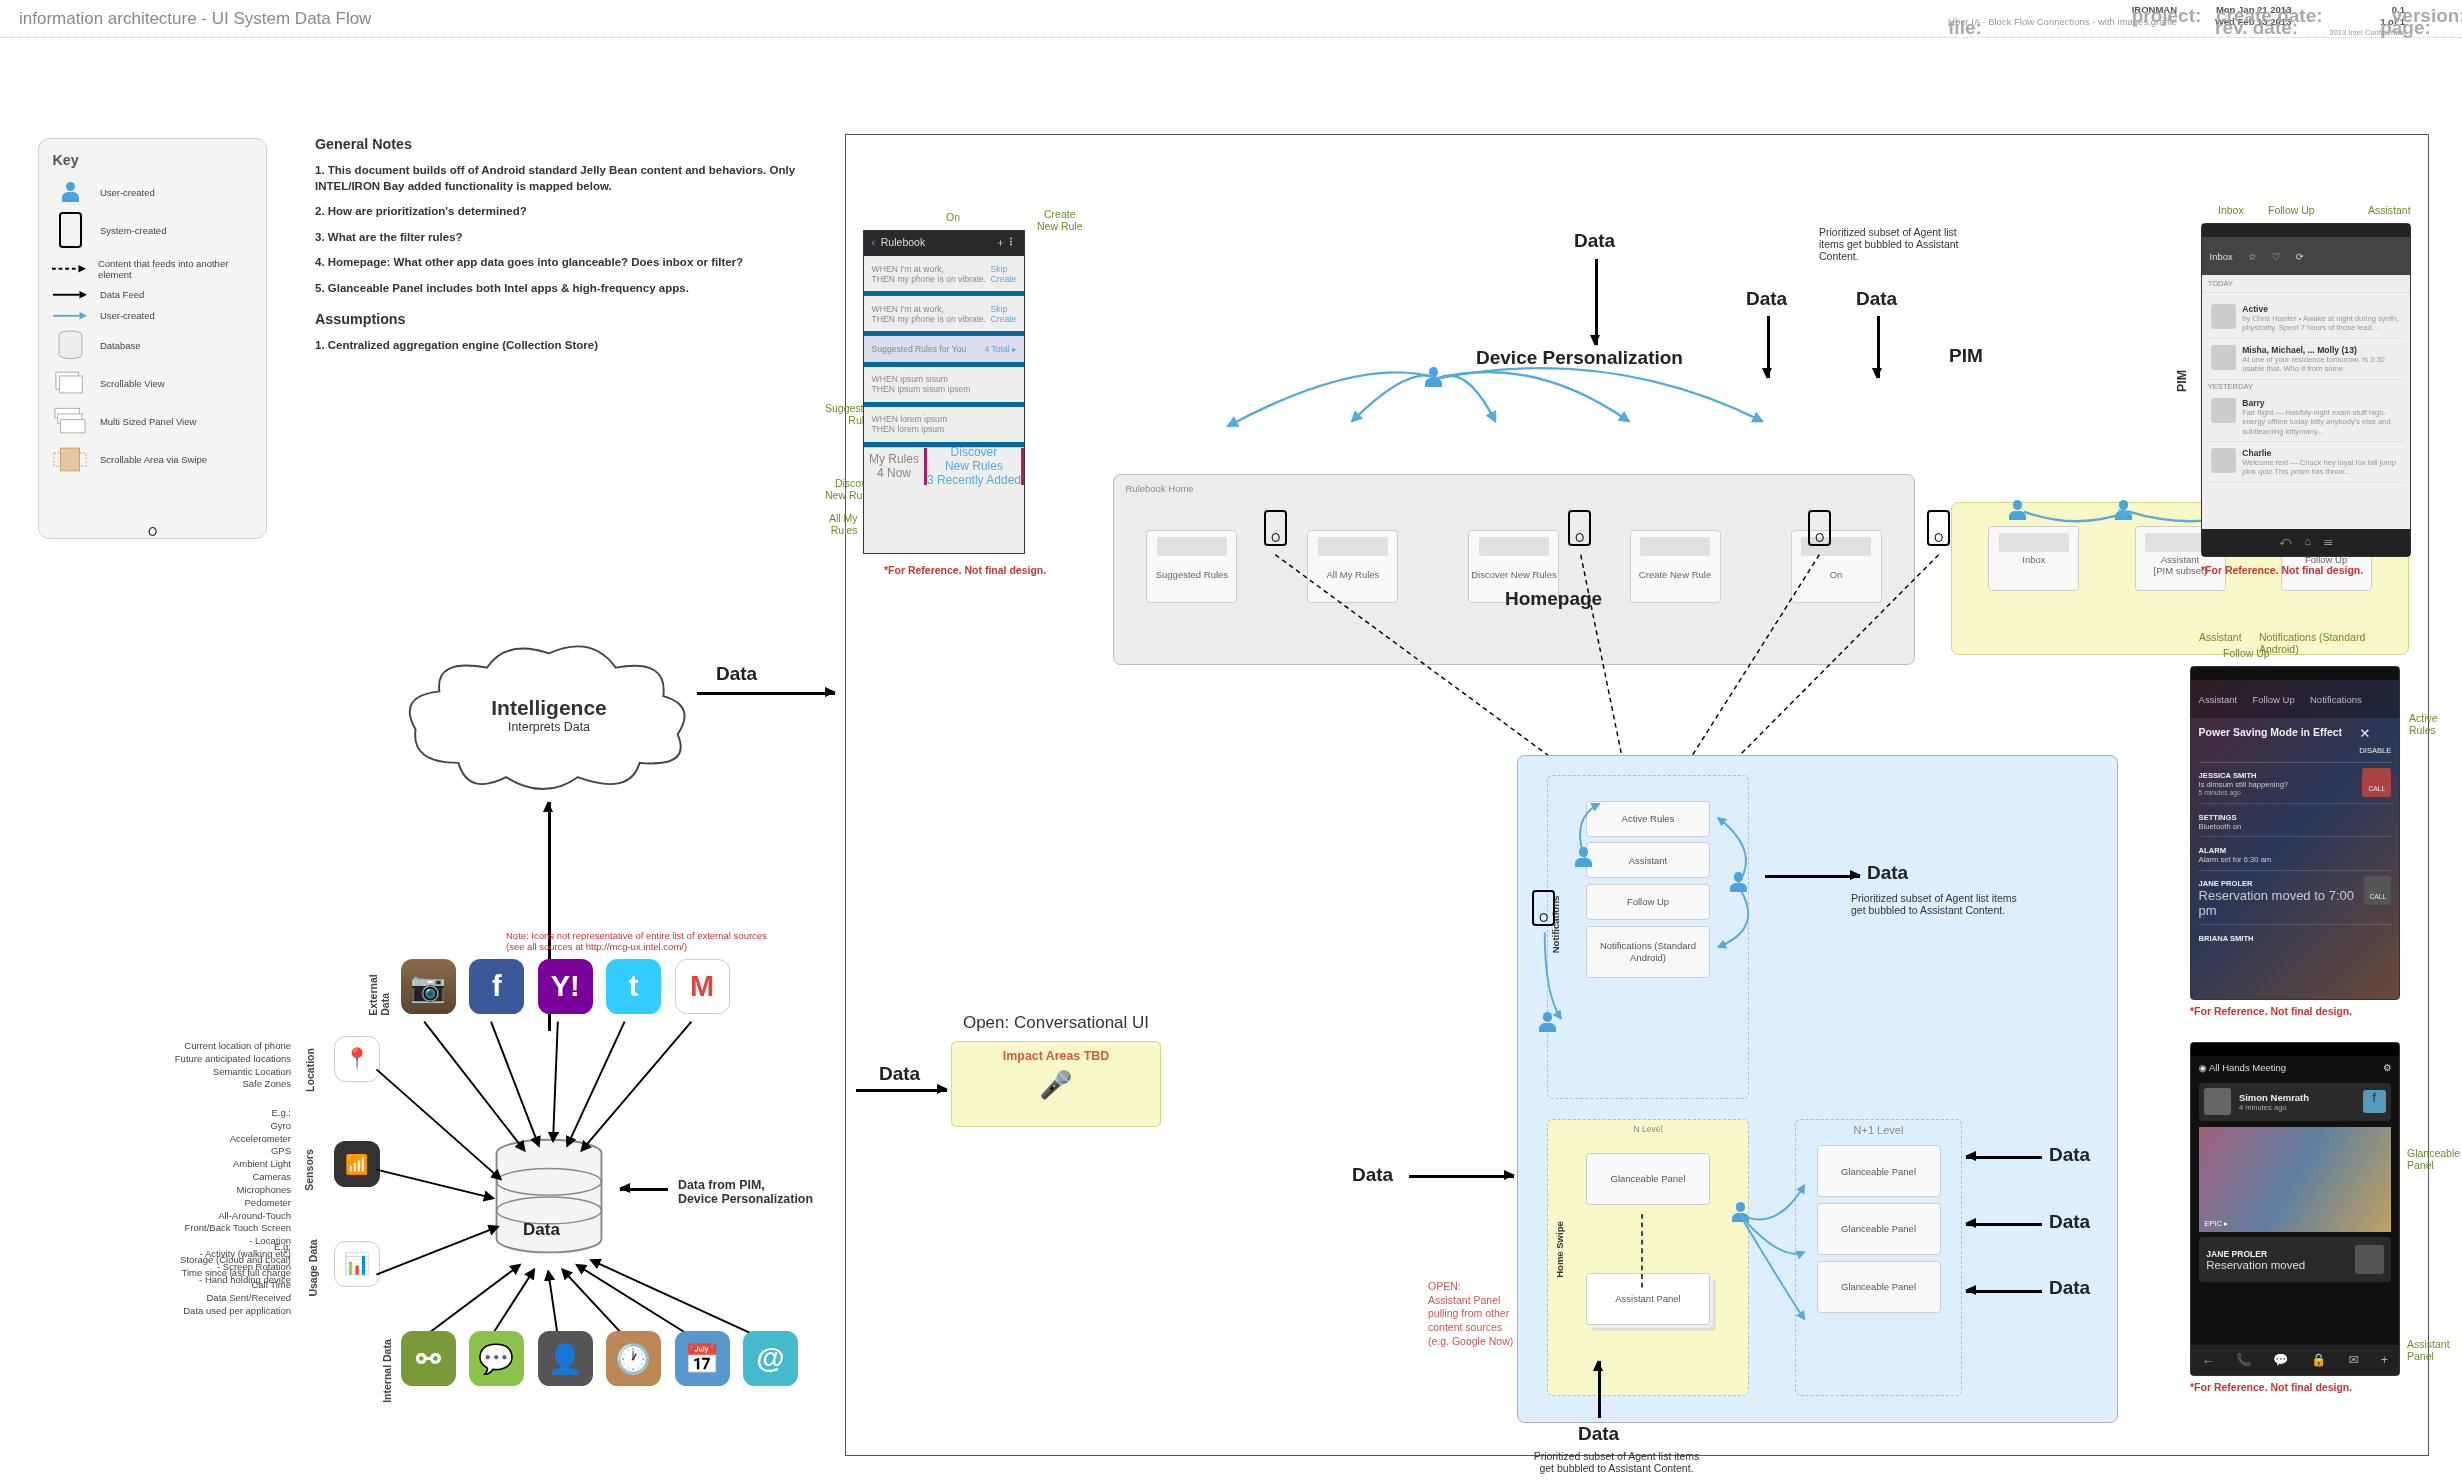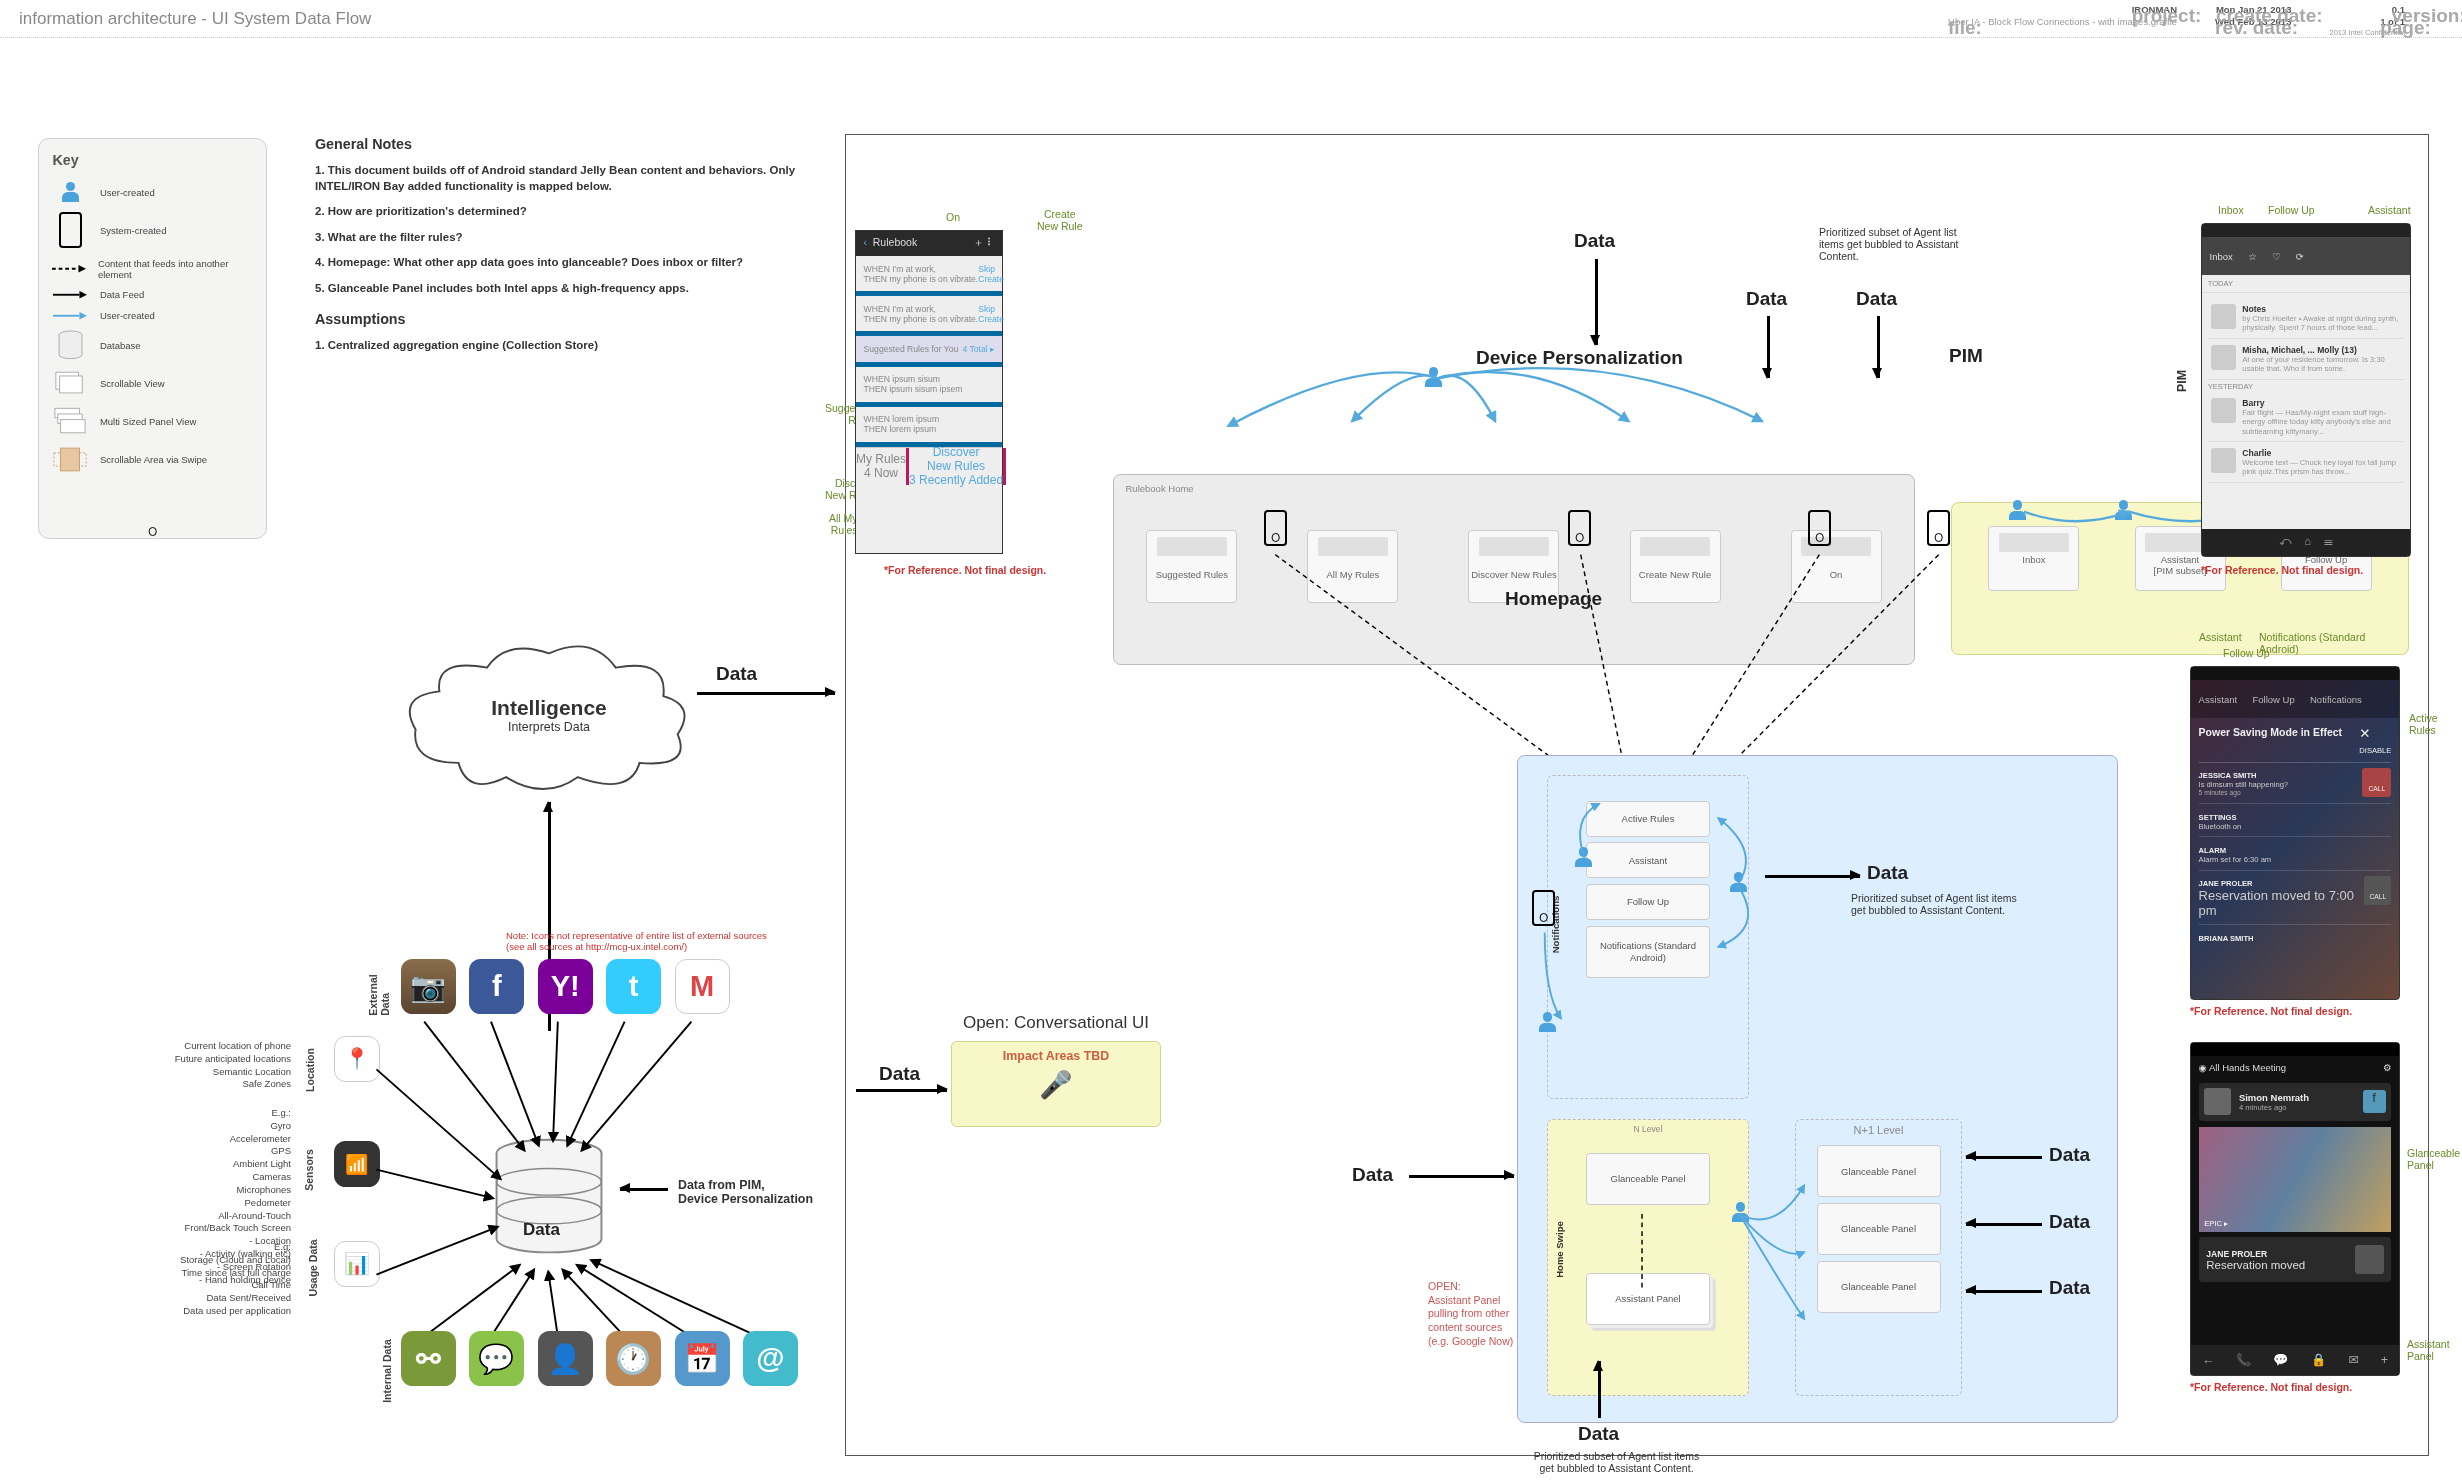--- a/index.html
+++ b/index.html
@@ -59,21 +59,21 @@
 .phone-mock{position:absolute;width:210px;height:334px;background:#1a1a1a;border:1.9px solid #333;border-radius:3.8px}
 .phone-mock.light{background:#eee}
 .phone-mock .bar{height:38px;background:#2a2a2a;display:flex;align-items:center;padding:0 7.6px;gap:15.3px;font-size:9.5px;color:#bbb}
 .phone-mock.light .bar{background:#444;color:#ddd}
 .arrow-h{position:absolute;height:2.9px;background:#000}
 .arrow-h::after{content:"";position:absolute;right:-1px;top:-4.8px;border-left:11.5px solid #000;border-top:5.7px solid transparent;border-bottom:5.7px solid transparent}
 .arrow-h.left::after{right:auto;left:-1px;border-left:none;border-right:11.5px solid #000}
 .arrow-v{position:absolute;width:2.9px;background:#000}
 .arrow-v::after{content:"";position:absolute;bottom:-1px;left:-4.8px;border-top:11.5px solid #000;border-left:5.7px solid transparent;border-right:5.7px solid transparent}
 .arrow-v.up::after{bottom:auto;top:-1px;border-top:none;border-bottom:11.5px solid #000}
-.rule-mock{position:absolute;left:9px;top:95px;width:148px;height:324px;background:#eee;border:1.9px solid #333}
+.rule-mock{position:absolute;left:17px;top:95px;width:162px;height:324px;background:#eee;border:1.9px solid #333}
 .rule-mock .topbar{height:25px;background:#2a2a2a;color:#ddd;font-size:10.5px;padding:4.8px 7.6px}
 .rule-mock .row{padding:7.6px;border-bottom:5px solid #0369a1;font-size:8.6px;color:#888;display:flex;justify-content:space-between}
 .rule-mock .row .skp{color:#5ad}
 .rule-mock .row.sel{background:#dde}
 .rule-mock .footer{display:flex;height:38px;border-top:1px solid #ccc}
 .rule-mock .footer div{flex:1;font-size:12px;color:#888;display:flex;align-items:center;justify-content:center;border-right:3px solid #be185d}
 .device-icon{width:23px;height:36px;border:2.4px solid #000;border-radius:3.8px;position:absolute}
 .device-icon::after{content:"";position:absolute;bottom:1.9px;left:50%;transform:translateX(-50%);width:6.7px;height:6.7px;border:1.4px solid #000;border-radius:50%}
 .person-icon{position:absolute;width:21px;height:21px}
 .person-icon .h{width:9.5px;height:9.5px;background:#4aa3df;border-radius:50%;margin:0 auto}
@@ -522,21 +522,21 @@
       <span>Inbox</span>
         <span>☆</span>
         <span>♡</span>
         <span>⟳</span>
     </div>
     <div style="font-size:7.6px;color:#888;padding:3.8px 5.7px;border-bottom:1px solid #ddd">TODAY</div>
     <div class="pim-list">
       <div class="pim-item">
           <div class="av"></div>
           <div class="tx">
-            <b>Notes</b>
+            <b>Active</b>
             <span>by Chris Hoelter • Awake at night during synth, physically. Spent 7 hours of those lead...</span>
           </div>
         </div>
       <div class="pim-item">
           <div class="av"></div>
           <div class="tx">
             <b>Misha, Michael, ... Molly (13)</b>
             <span>At one of your residence tomorrow. Is 3:30 usable that. Who if from some.</span>
           </div>
         </div>

